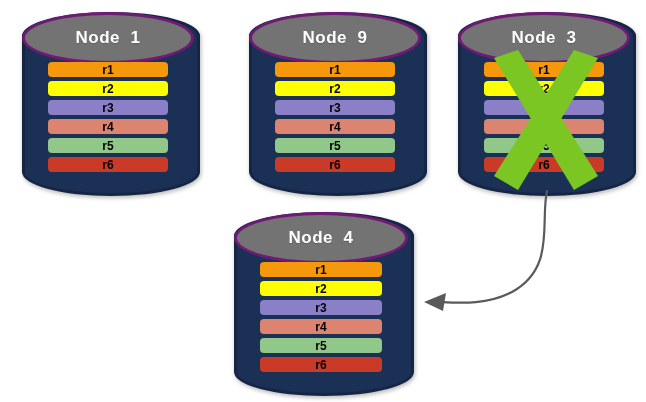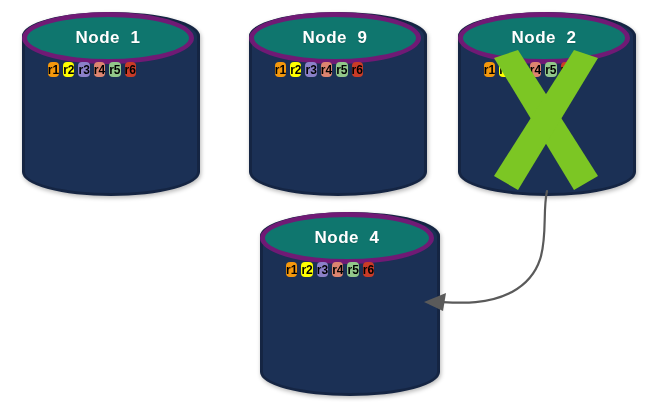--- a/index.html
+++ b/index.html
@@ -39,22 +39,22 @@
     border-radius: 50% / 13% 13% 13% 13%;
     box-shadow: 1px 2px 4px rgba(0,0,0,0.28);
   }
 
   .node-top {
     position: absolute;
     left: 0;
     top: 0;
     width: 100%;
     height: 52px;
-    background: #0f766e;
-    border: 5px solid #701a75;
+    background: #737373;
+    border: 3px solid #701a75;
     border-radius: 50%;
     box-sizing: border-box;
     display: flex;
     align-items: center;
     justify-content: center;
   }
 
   .node-title {
     color: #ffffff;
     font-weight: bold;
@@ -63,21 +63,21 @@
     white-space: pre;
     text-shadow: 0 1px 1px rgba(0,0,0,0.18);
   }
 
   .records {
     position: absolute;
     left: 15%;
     right: 15%;
     top: 50px;
     display: flex;
-    flex-direction: row;
+    flex-direction: column;
     gap: 4px;
   }
 
   .record {
     height: 15px;
     border-radius: 4px;
     display: flex;
     align-items: center;
     justify-content: center;
     color: #000000;
@@ -157,21 +157,21 @@
         </div>
       <div class="record" style="background:#CA3B27">
           <span>r6</span>
         </div>
     </div>
   </div>
 
   <div class="node" style="left:458px; top:12px; width:172px; height:178px;">
     <div class="node-body"></div>
     <div class="node-top">
-      <span class="node-title">Node  2</span>
+      <span class="node-title">Node  3</span>
     </div>
     <div class="records">
       <div class="record" style="background:#F5980C">
           <span>r1</span>
         </div>
       <div class="record" style="background:#FFFF00">
           <span>r2</span>
         </div>
       <div class="record" style="background:#8B80C8">
           <span>r3</span>
@@ -188,21 +188,21 @@
     </div>
   </div>
 
   <svg class="fail-x" style="left:492px; top:48px;" width="108" height="145" viewBox="0 0 108 145">
     <g fill="#7CC624">
       <polygon points="2,10 26,2 106,128 82,142"></polygon>
       <polygon points="106,10 82,2 2,128 26,142"></polygon>
     </g>
   </svg>
 
-  <div class="node" style="left:260px; top:212px; width:174px; height:178px;">
+  <div class="node" style="left:234px; top:212px; width:174px; height:178px;">
     <div class="node-body"></div>
     <div class="node-top">
       <span class="node-title">Node  4</span>
     </div>
     <div class="records">
       <div class="record" style="background:#F5980C">
           <span>r1</span>
         </div>
       <div class="record" style="background:#FFFF00">
           <span>r2</span>

